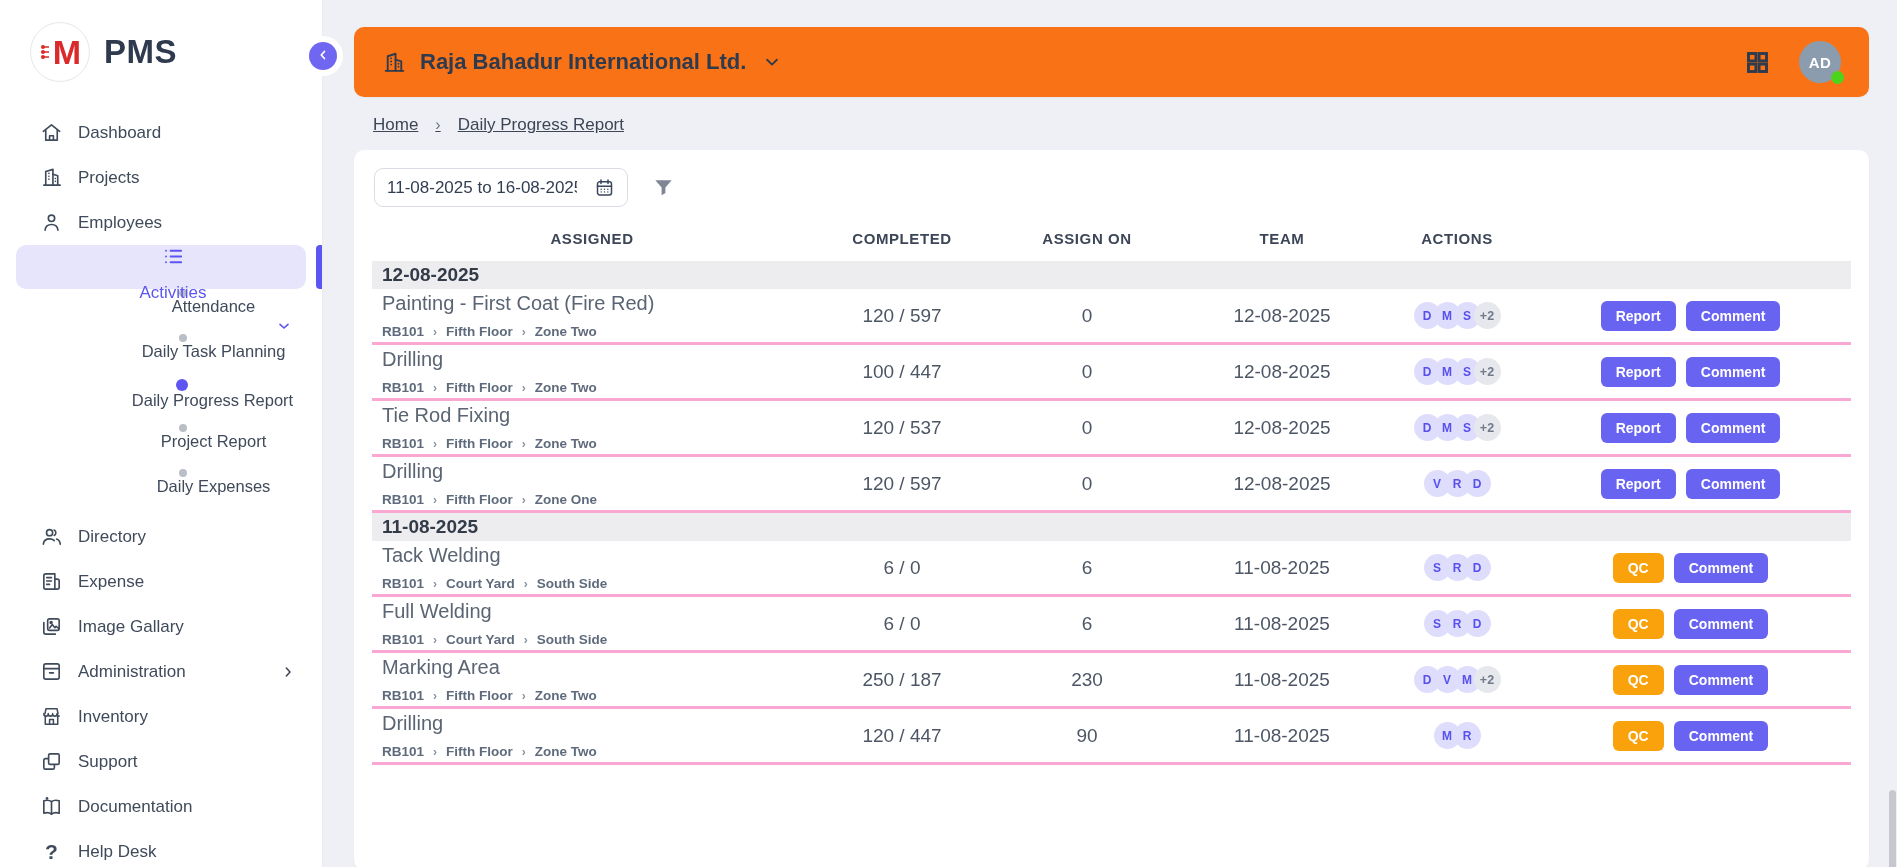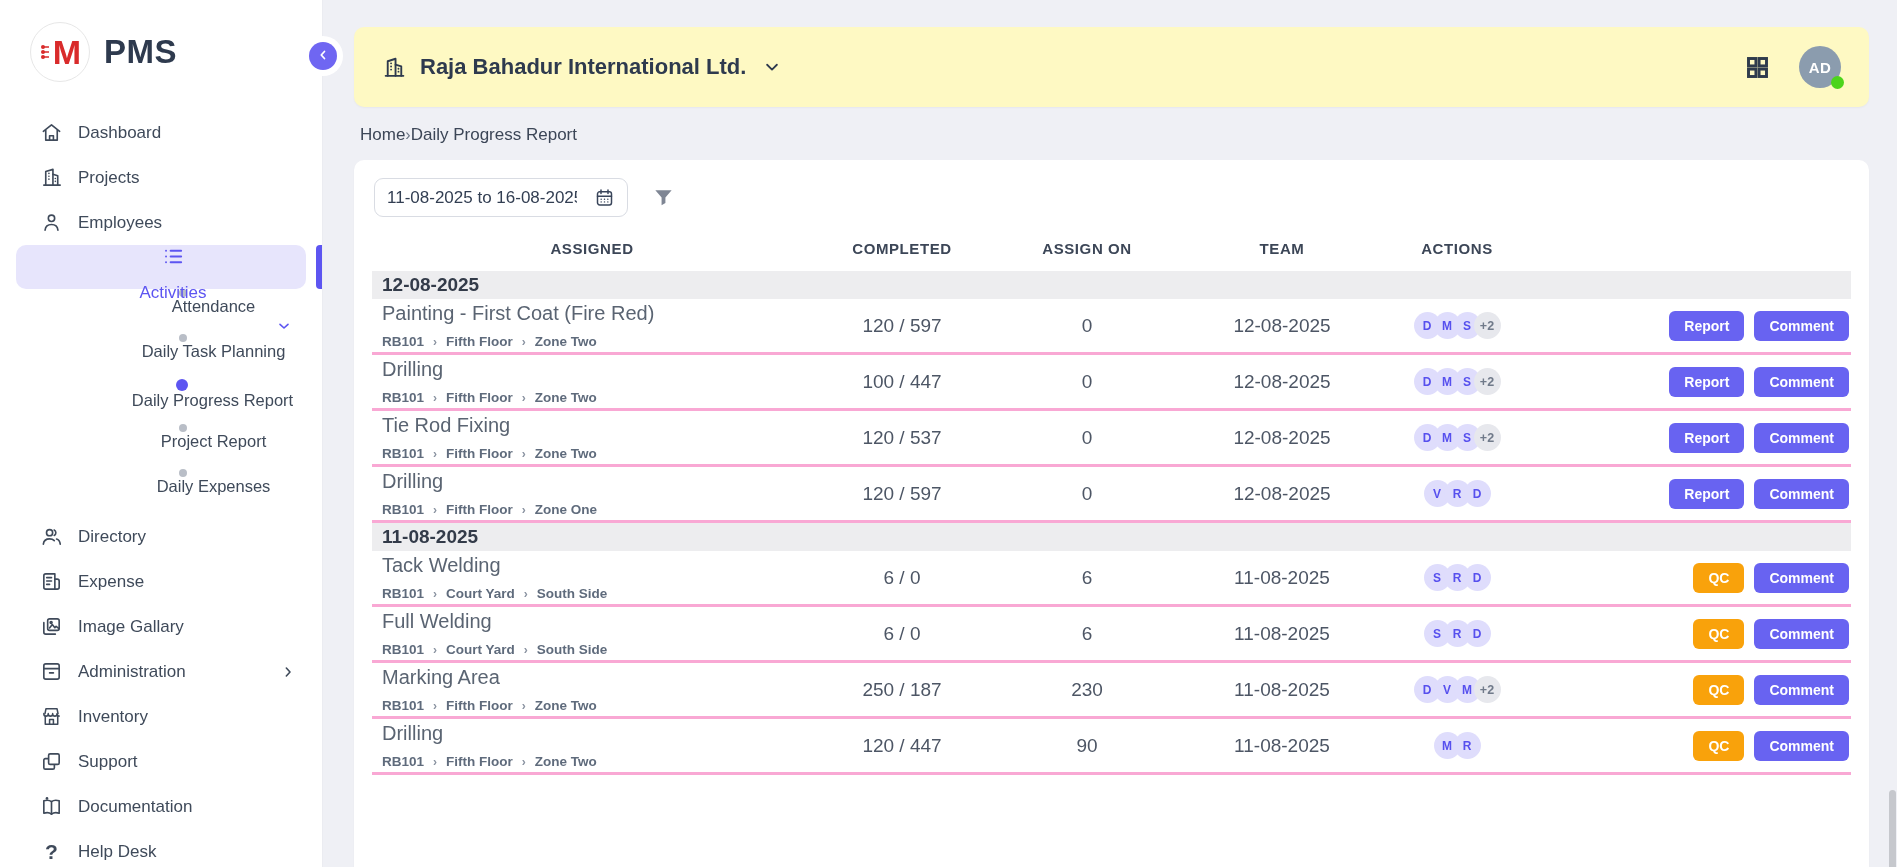--- a/index.html
+++ b/index.html
@@ -56,39 +56,39 @@
   .collapse-btn {
     position:absolute; left:309px; top:42px; z-index:5;
     width:28px; height:28px; border-radius:50%; background:#6f66f2; border:none;
     box-shadow:0 0 0 6px #ffffff; color:#fff; cursor:pointer;
     display:flex; align-items:center; justify-content:center;
   }
   .collapse-btn svg { width:14px; height:14px; }
   
   .main { position:absolute; left:354px; top:0; width:1515px; }
   .topbar {
-    margin-top:27px; height:80px; background:#fef9c3; border-radius:10px;
+    margin-top:27px; height:70px; background:#f97316; border-radius:10px;
     display:flex; align-items:center; padding:0 28px;
     box-shadow:0 1px 2px rgba(30,35,60,.04);
   }
   .company { display:flex; align-items:center; gap:13px; cursor:pointer; }
   .company .ic { width:25px; height:25px; color:#2e3a4e; }
   .company .ic svg { width:25px; height:25px; }
   .company-name { font-size:22px; font-weight:700; color:#2e3a4e; }
   .company .chev { width:18px; height:18px; color:#2e3a4e; margin-left:4px; }
   .company .chev svg { width:18px; height:18px; }
   .topbar-right { margin-left:auto; display:flex; align-items:center; gap:28px; }
   .grid-btn { width:27px; height:27px; color:#2f3b4c; cursor:pointer; background:none; border:none; padding:0; }
   .grid-btn svg { width:27px; height:27px; }
   .avatar { position:relative; width:42px; height:42px; border-radius:50%; background:#8b9cae;
     display:flex; align-items:center; justify-content:center; cursor:pointer; }
   .avatar-initials { color:#fff; font-size:15px; font-weight:700; letter-spacing:.5px; }
   .status-dot { position:absolute; right:-3px; bottom:-1px; width:13px; height:13px; border-radius:50%; background:#4cd41c; }
   
-  .breadcrumb { display:flex; align-items:center; gap:0; margin:18px 0 0 6px; font-size:17px; color:#3c4657; }
+  .breadcrumb { display:flex; align-items:center; gap:17px; margin:18px 0 0 19px; font-size:17px; color:#3c4657;text-decoration:underline; }
   .breadcrumb .crumb { cursor:pointer; }
   .breadcrumb .sep { color:#6b7686; font-size:16px; }
   
   .content {
     margin-top:15px; background:#fff; border-radius:10px;
     padding:18px 18px 0 18px; height:720px;
     box-shadow:0 1px 2px rgba(30,35,60,.04);
   }
   .filter-row { display:flex; align-items:center; gap:24px; padding-left:2px; }
   .date-range {
@@ -125,21 +125,21 @@
   .activity-path .psep { color:#8a93a1; font-size:12px; font-weight:700; }
   .cell-num { text-align:center; font-size:19px; color:#4d5665; }
   .cell-team { display:flex; justify-content:center; }
   .tavatar {
     width:27px; height:27px; border-radius:50%; background:#dfddfc; color:#5750ee;
     display:flex; align-items:center; justify-content:center;
     font-size:12px; font-weight:700; margin-left:-7px; cursor:default;
   }
   .tavatar:first-child { margin-left:0; }
   .tavatar.extra { background:#e7e8ed; color:#707a8a; font-size:12.5px; }
-  .cell-actions { display:flex; justify-content:flex-end; gap:10px; padding-right:2px; }
+  .cell-actions { display:flex; justify-content:center; gap:10px; padding-right:2px; }
   .btn { border:none; border-radius:6px; color:#fff; font-size:14px; font-weight:700;
     padding:7px 15px; cursor:pointer; font-family:"Liberation Sans", sans-serif; }
   .btn-indigo { background:#6863f1; }
   .btn-amber { background:#f9a20b; }
   
   .page-scrollbar { position:absolute; right:1px; top:790px; width:7px; height:120px; background:#c6c8cd; border-radius:4px; z-index:6; }
 </style>
 </head>
 <body>
 

